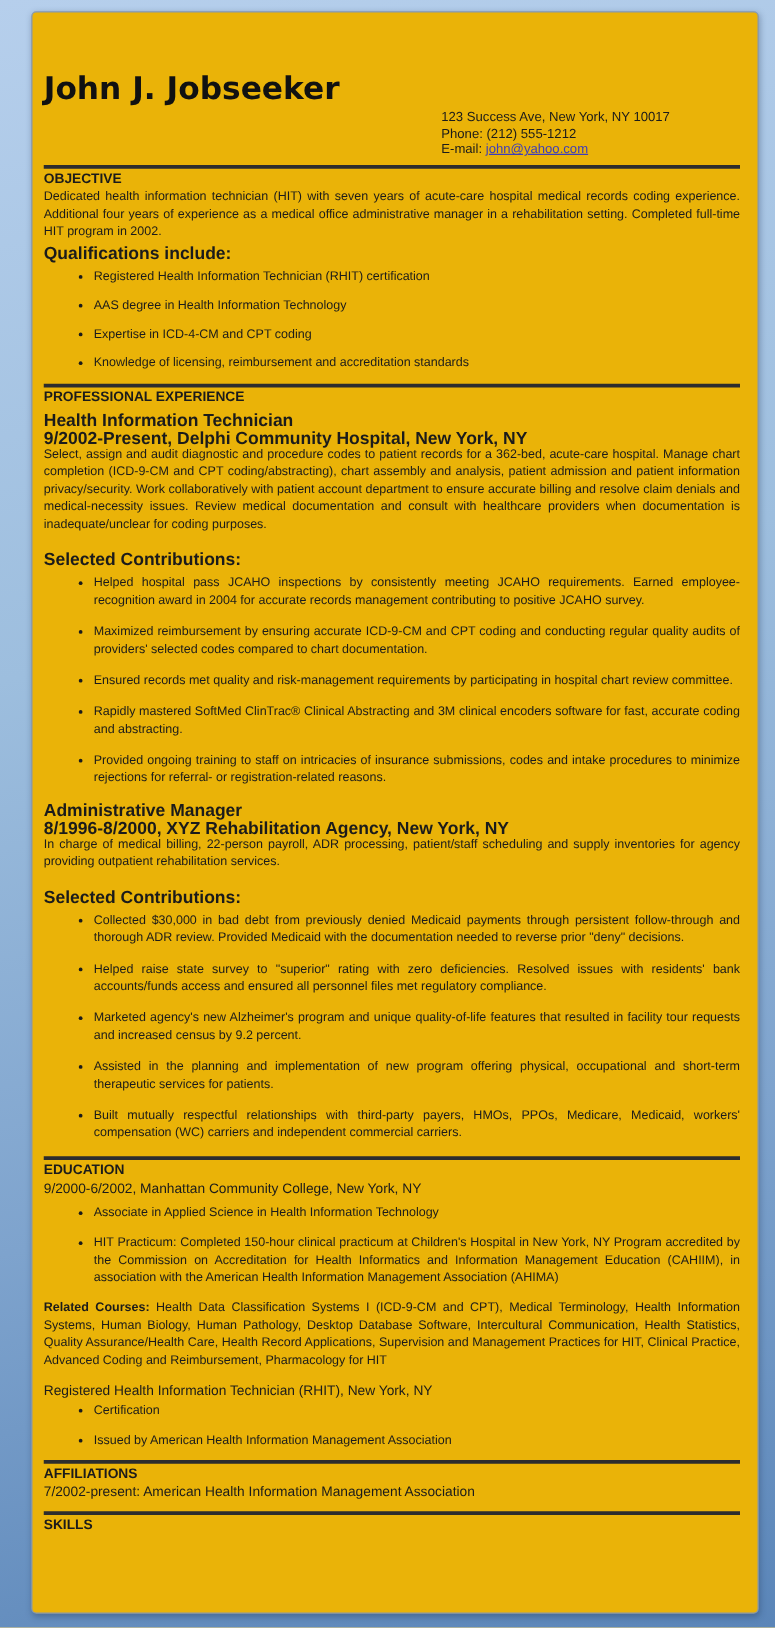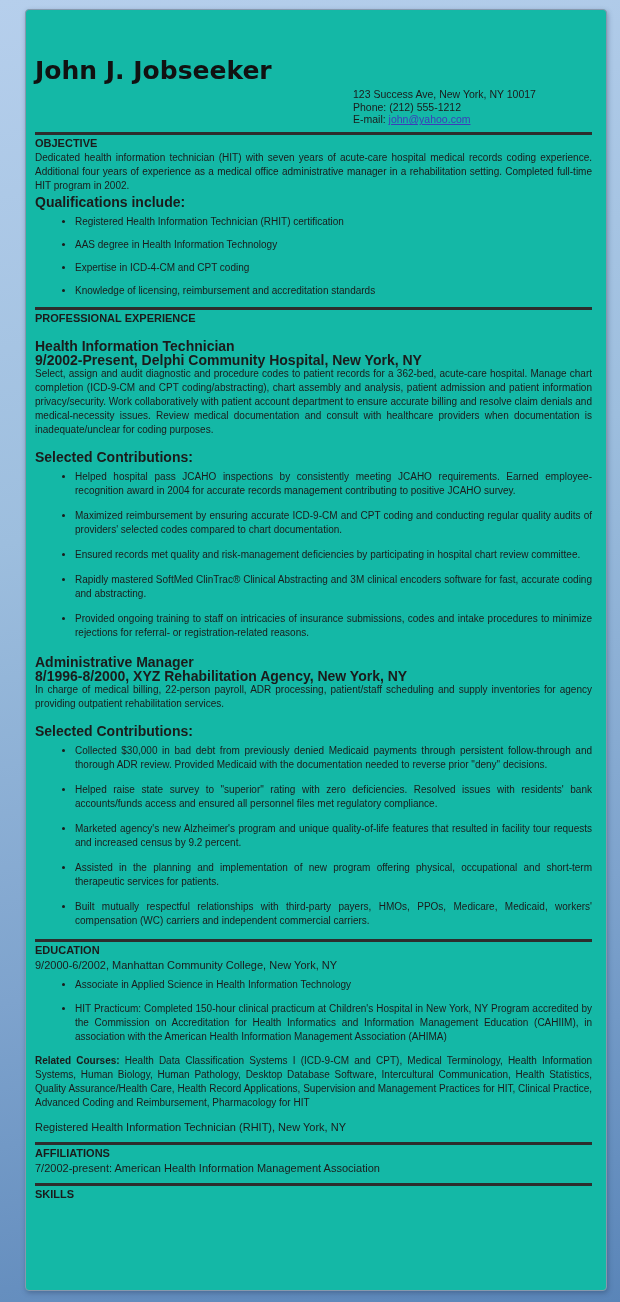--- a/index.html
+++ b/index.html
@@ -8,21 +8,21 @@
     background:linear-gradient(168deg,#b6cfec 0%,#9dbede 38%,#7ea3cd 70%,#5a85b8 100%);
     font-family:"Liberation Sans",sans-serif;
     color:#1b1b1b;
     position:relative;
     overflow:hidden;
   }
   .page{
     position:absolute;left:25px;top:9px;
     width:582px;height:1282px;
     box-sizing:border-box;
-    background:#14b8a6;
+    background:#eab308;
     border:1px solid #8798ad;
     border-radius:4px;
     box-shadow:1px 2px 5px rgba(30,50,80,0.35);
     padding:10px 14px 10px 9px;
     overflow:hidden;
   }
   .resume-name{
     font-family:"DejaVu Sans","Liberation Sans",sans-serif;
     font-size:25px;font-weight:bold;letter-spacing:0px;
     margin:36px 0 0 0;color:#111;
@@ -35,21 +35,21 @@
   .rule{height:3px;background:#2d2d2d;border:none;margin:6px 0 2px 0;}
   .rule.tight{margin-top:8px;}
   .sec-head{font-size:11px;font-weight:bold;margin:2px 0 2px 0;}
   p.body, li{font-size:10px;line-height:14px;text-align:justify;}
   p.body{margin:0 0 2px 0;}
   .bold-line{font-size:14px;font-weight:bold;margin:0;line-height:14px;}
   .plain-line{font-size:11px;margin:0;line-height:14px;}
   ul{margin:6px 0 6px 0;padding-left:40px;}
   ul.gapped li{margin:0 0 9px 0;}
   ul.contrib li{margin:0 0 11px 0;}
-  .job{margin-top:15px;}
+  .job{margin-top:5px;}
   .sel-contrib{margin:13px 0 2px 0;}
   .edu-school{margin:0 0 2px 0;}
   ul.edu li{margin:0 0 10px 0;}
   .related{margin-top:7px;}
   .cert-line{margin-top:10px;}
   ul.cert{margin-top:2px;}
   ul.cert li.first{margin:0 0 2px 0;}
   ul.cert li.second{margin:10px 0 4px 0;}
   .affil-text{margin:0 0 8px 0;}
 </style>
@@ -83,21 +83,21 @@
   <h2 class="sec-head">PROFESSIONAL EXPERIENCE</h2>
 
   <div class="job">
     <p class="bold-line">Health Information Technician</p>
     <p class="bold-line">9/2002-Present, Delphi Community Hospital, New York, NY</p>
     <p class="body">Select, assign and audit diagnostic and procedure codes to patient records for a 362-bed, acute-care hospital. Manage chart completion (ICD-9-CM and CPT coding/abstracting), chart assembly and analysis, patient admission and patient information privacy/security. Work collaboratively with patient account department to ensure accurate billing and resolve claim denials and medical-necessity issues. Review medical documentation and consult with healthcare providers when documentation is inadequate/unclear for coding purposes.</p>
     <p class="bold-line sel-contrib">Selected Contributions:</p>
     <ul class="contrib">
       <li>Helped hospital pass JCAHO inspections by consistently meeting JCAHO requirements. Earned employee-recognition award in 2004 for accurate records management contributing to positive JCAHO survey.</li>
       <li>Maximized reimbursement by ensuring accurate ICD-9-CM and CPT coding and conducting regular quality audits of providers' selected codes compared to chart documentation.</li>
-      <li>Ensured records met quality and risk-management deficiencies by participating in hospital chart review committee.</li>
+      <li>Ensured records met quality and risk-management requirements by participating in hospital chart review committee.</li>
       <li>Rapidly mastered SoftMed ClinTrac® Clinical Abstracting and 3M clinical encoders software for fast, accurate coding and abstracting.</li>
       <li>Provided ongoing training to staff on intricacies of insurance submissions, codes and intake procedures to minimize rejections for referral- or registration-related reasons.</li>
     </ul>
   </div>
 
   <div class="job">
     <p class="bold-line">Administrative Manager</p>
     <p class="bold-line">8/1996-8/2000, XYZ Rehabilitation Agency, New York, NY</p>
     <p class="body">In charge of medical billing, 22-person payroll, ADR processing, patient/staff scheduling and supply inventories for agency providing outpatient rehabilitation services.</p>
     <p class="bold-line sel-contrib">Selected Contributions:</p>
@@ -113,20 +113,24 @@
   <div class="rule tight"></div>
 
   <h2 class="sec-head">EDUCATION</h2>
   <p class="plain-line edu-school">9/2000-6/2002, Manhattan Community College, New York, NY</p>
   <ul class="edu">
     <li>Associate in Applied Science in Health Information Technology</li>
     <li>HIT Practicum: Completed 150-hour clinical practicum at Children's Hospital in New York, NY  Program accredited by the Commission on Accreditation for Health Informatics and Information Management Education (CAHIIM), in association with the American Health Information Management Association (AHIMA)</li>
   </ul>
   <p class="body related"><b>Related Courses:</b><span> Health Data Classification Systems I (ICD-9-CM and CPT), Medical Terminology, Health Information Systems, Human Biology, Human Pathology, Desktop Database Software, Intercultural Communication, Health Statistics, Quality Assurance/Health Care, Health Record Applications, Supervision and Management Practices for HIT, Clinical Practice, Advanced Coding and Reimbursement, Pharmacology for HIT</span></p>
   <p class="plain-line cert-line">Registered Health Information Technician (RHIT), New York, NY</p>
+  <ul class="cert">
+    <li class="first">Certification</li>
+    <li class="second">Issued by American Health Information Management Association</li>
+  </ul>
 
   <div class="rule tight"></div>
 
   <h2 class="sec-head">AFFILIATIONS</h2>
   <p class="plain-line affil-text">7/2002-present: American Health Information Management Association</p>
 
   <div class="rule tight"></div>
 
   <h2 class="sec-head">SKILLS</h2>
 

